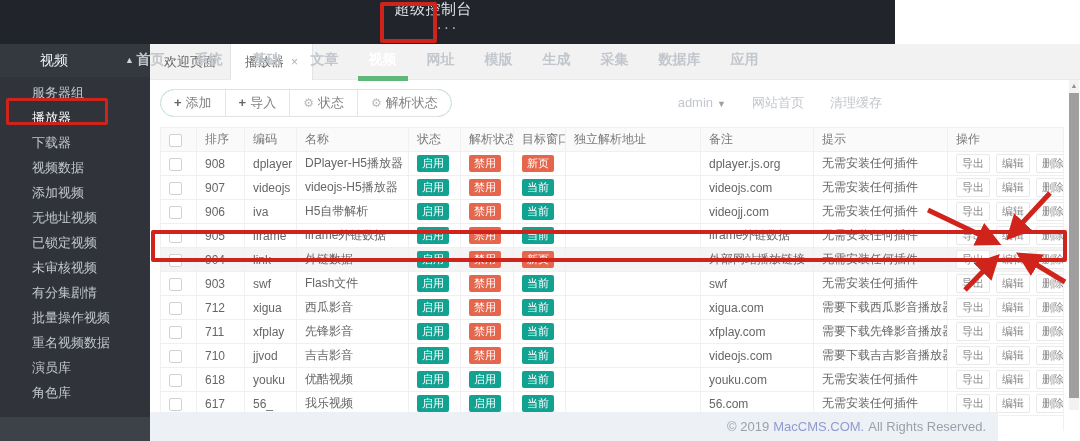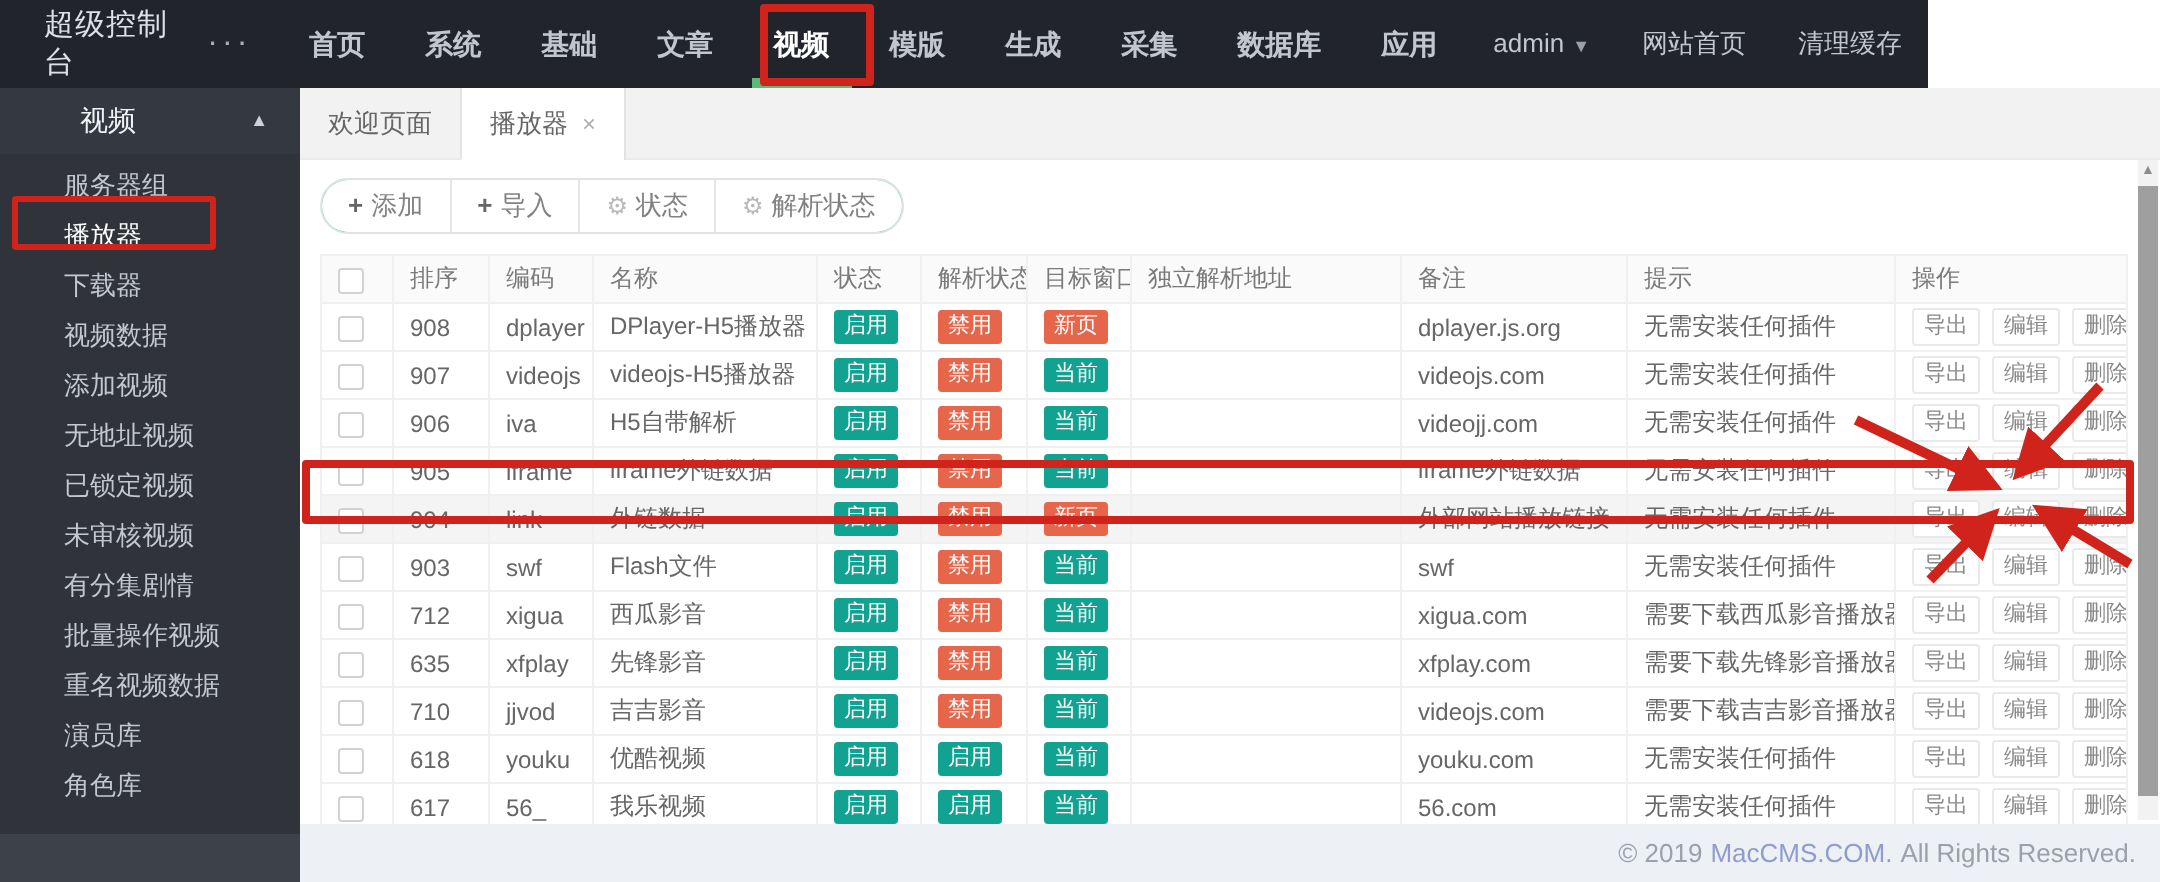--- a/index.html
+++ b/index.html
@@ -1,21 +1,21 @@
 <!DOCTYPE html>
 <html><head>
 <meta charset="utf-8">
 <style>
   * { box-sizing: border-box; margin: 0; padding: 0; }
   html,body { width:1080px; height:441px; overflow:hidden; }
   body { position:relative; font-family:"Liberation Sans","DejaVu Sans",sans-serif; background:#fff; }
 
   
-  .topbar { position:absolute; left:0; top:0; width:964px; height:44px; background:#21252b;
-            display:flex; align-items:center; color:#c6cad1; z-index:5; }
+  .topbar { position:absolute; left:0; top:0; width:895px; height:44px; background:#21252b;
+            display:flex; align-items:center; color:#c6cad1; z-index:5;flex-direction:column; }
   .brand { width:150px; padding-left:22px; font-size:15px; color:#dde0e4; letter-spacing:.5px; }
   .more { padding:0 14px; font-size:16px; color:#aab0b8; letter-spacing:2px; cursor:pointer; }
   .topmenu { display:flex; height:44px; }
   .topmenu .titem { padding:0 15px; line-height:44px; font-size:14px; color:#c2c7cd; position:relative; cursor:pointer; white-space:nowrap;font-weight:bold; }
   .topmenu .titem.active { color:#fff; }
   .topmenu .titem.active::after { content:""; position:absolute; left:4px; right:4px; bottom:0; height:5px; background:#5FB878; }
   .topright { margin-left:auto; display:flex; height:44px; align-items:center; }
   .topright .titem { padding:0 13px; line-height:44px; font-size:13px; color:#c2c7cd; cursor:pointer; white-space:nowrap; }
   .caret { font-size:9px; color:#9aa0a8; margin-left:4px; }
 
@@ -59,21 +59,21 @@
   .sliver { display:inline-block; width:42px; height:10px; border-radius:2px; background:#12a292; vertical-align:top; }
   .abtn { display:inline-block; padding:2px 5px; border:1px solid #e9e9e9; background:#fff; color:#8a8a8a;
           font-size:11px; border-radius:2px; margin-right:6px; cursor:pointer; line-height:1.2; }
 
   
   .scrollbar { position:absolute; right:1px; top:36px; width:10px; height:330px; background:#f2f2f2; z-index:6; }
   .scrollbar .up { position:absolute; top:0; left:0; width:10px; height:12px; color:#8d8d8d; font-size:7px; text-align:center; line-height:12px; cursor:pointer; }
   .scrollbar .thumb { position:absolute; top:13px; left:0; width:10px; height:305px; background:#9f9f9f; cursor:pointer; }
 
   
-  .footer { position:absolute; left:150px; top:412px; width:930px; height:29px; background:#edf0f4;
+  .footer { position:absolute; left:150px; top:412px; width:848px; height:29px; background:#edf0f4;
             display:flex; align-items:center; justify-content:flex-end; padding-right:12px;
             font-size:13px; color:#9aa1ab; z-index:4; }
   .footer .link { color:#8e9cd0; margin:0 4px; cursor:pointer; }
 
   
   .anno { position:absolute; border:4px solid #cf231b; border-radius:2px; z-index:50; pointer-events:none; }
   #anno-menu { left:380px; top:2px; width:57px; height:41px; }
   #anno-side { left:6px; top:98px; width:102px; height:27px; border-width:3px; }
   #anno-row  { left:151px; top:230px; width:916px; height:32px; }
   #anno-arrows { position:absolute; left:840px; top:185px; width:240px; height:120px; z-index:55; pointer-events:none; }
@@ -83,20 +83,21 @@
 
 <div class="topbar">
   <div class="brand">超级控制台</div>
   <div class="more">···</div>
   <div class="topmenu">
       <div class="titem">首页</div>
       <div class="titem">系统</div>
       <div class="titem">基础</div>
       <div class="titem">文章</div>
       <div class="titem active">视频</div>
+      <div class="titem">网址</div>
       <div class="titem">模版</div>
       <div class="titem">生成</div>
       <div class="titem">采集</div>
       <div class="titem">数据库</div>
       <div class="titem">应用</div>
     </div>
   <div class="topright">
     <div class="titem">
       <span>admin</span><span class="caret">▼</span>
     </div>
@@ -262,21 +263,21 @@
     <td><span class="badge green">启用</span></td>
     <td><span class="badge orange">禁用</span></td>
     <td><span class="badge green">当前</span></td>
     <td></td>
     <td>xigua.com</td>
     <td>需要下载西瓜影音播放器</td>
     <td><span class="abtn">导出</span><span class="abtn">编辑</span><span class="abtn">删除</span></td>
   </tr>
           <tr>
     <td><span class="cb"></span></td>
-    <td>635</td>
+    <td>711</td>
     <td>xfplay</td>
     <td>先锋影音</td>
     <td><span class="badge green">启用</span></td>
     <td><span class="badge orange">禁用</span></td>
     <td><span class="badge green">当前</span></td>
     <td></td>
     <td>xfplay.com</td>
     <td>需要下载先锋影音播放器</td>
     <td><span class="abtn">导出</span><span class="abtn">编辑</span><span class="abtn">删除</span></td>
   </tr>

